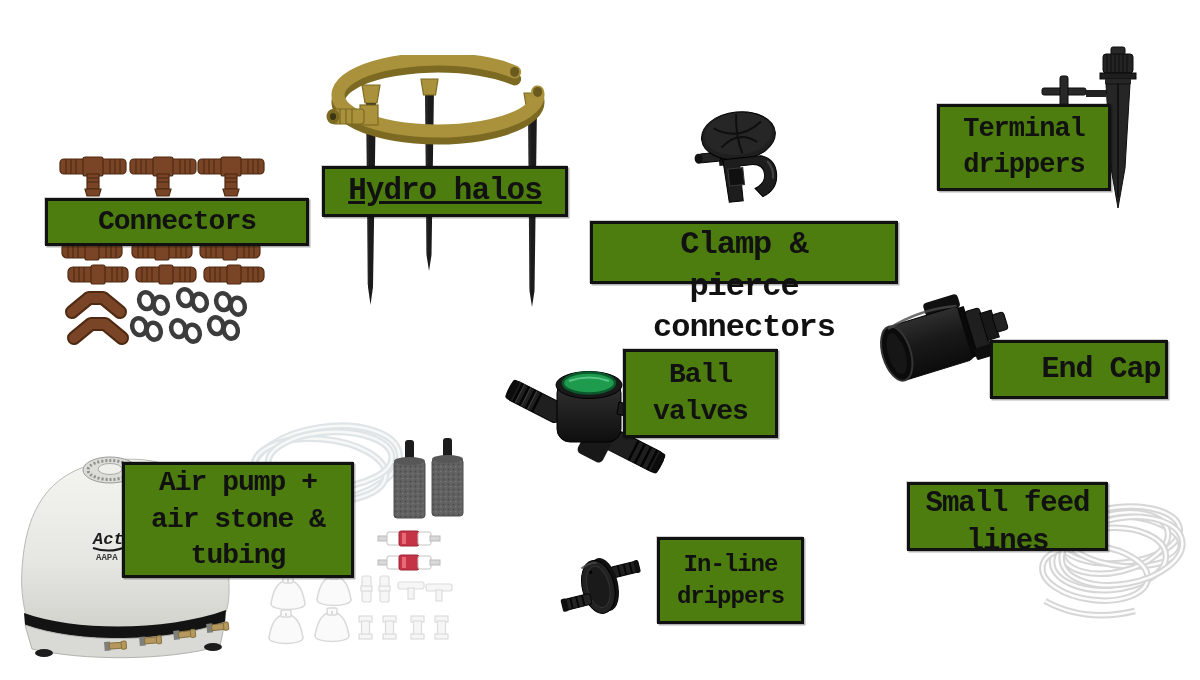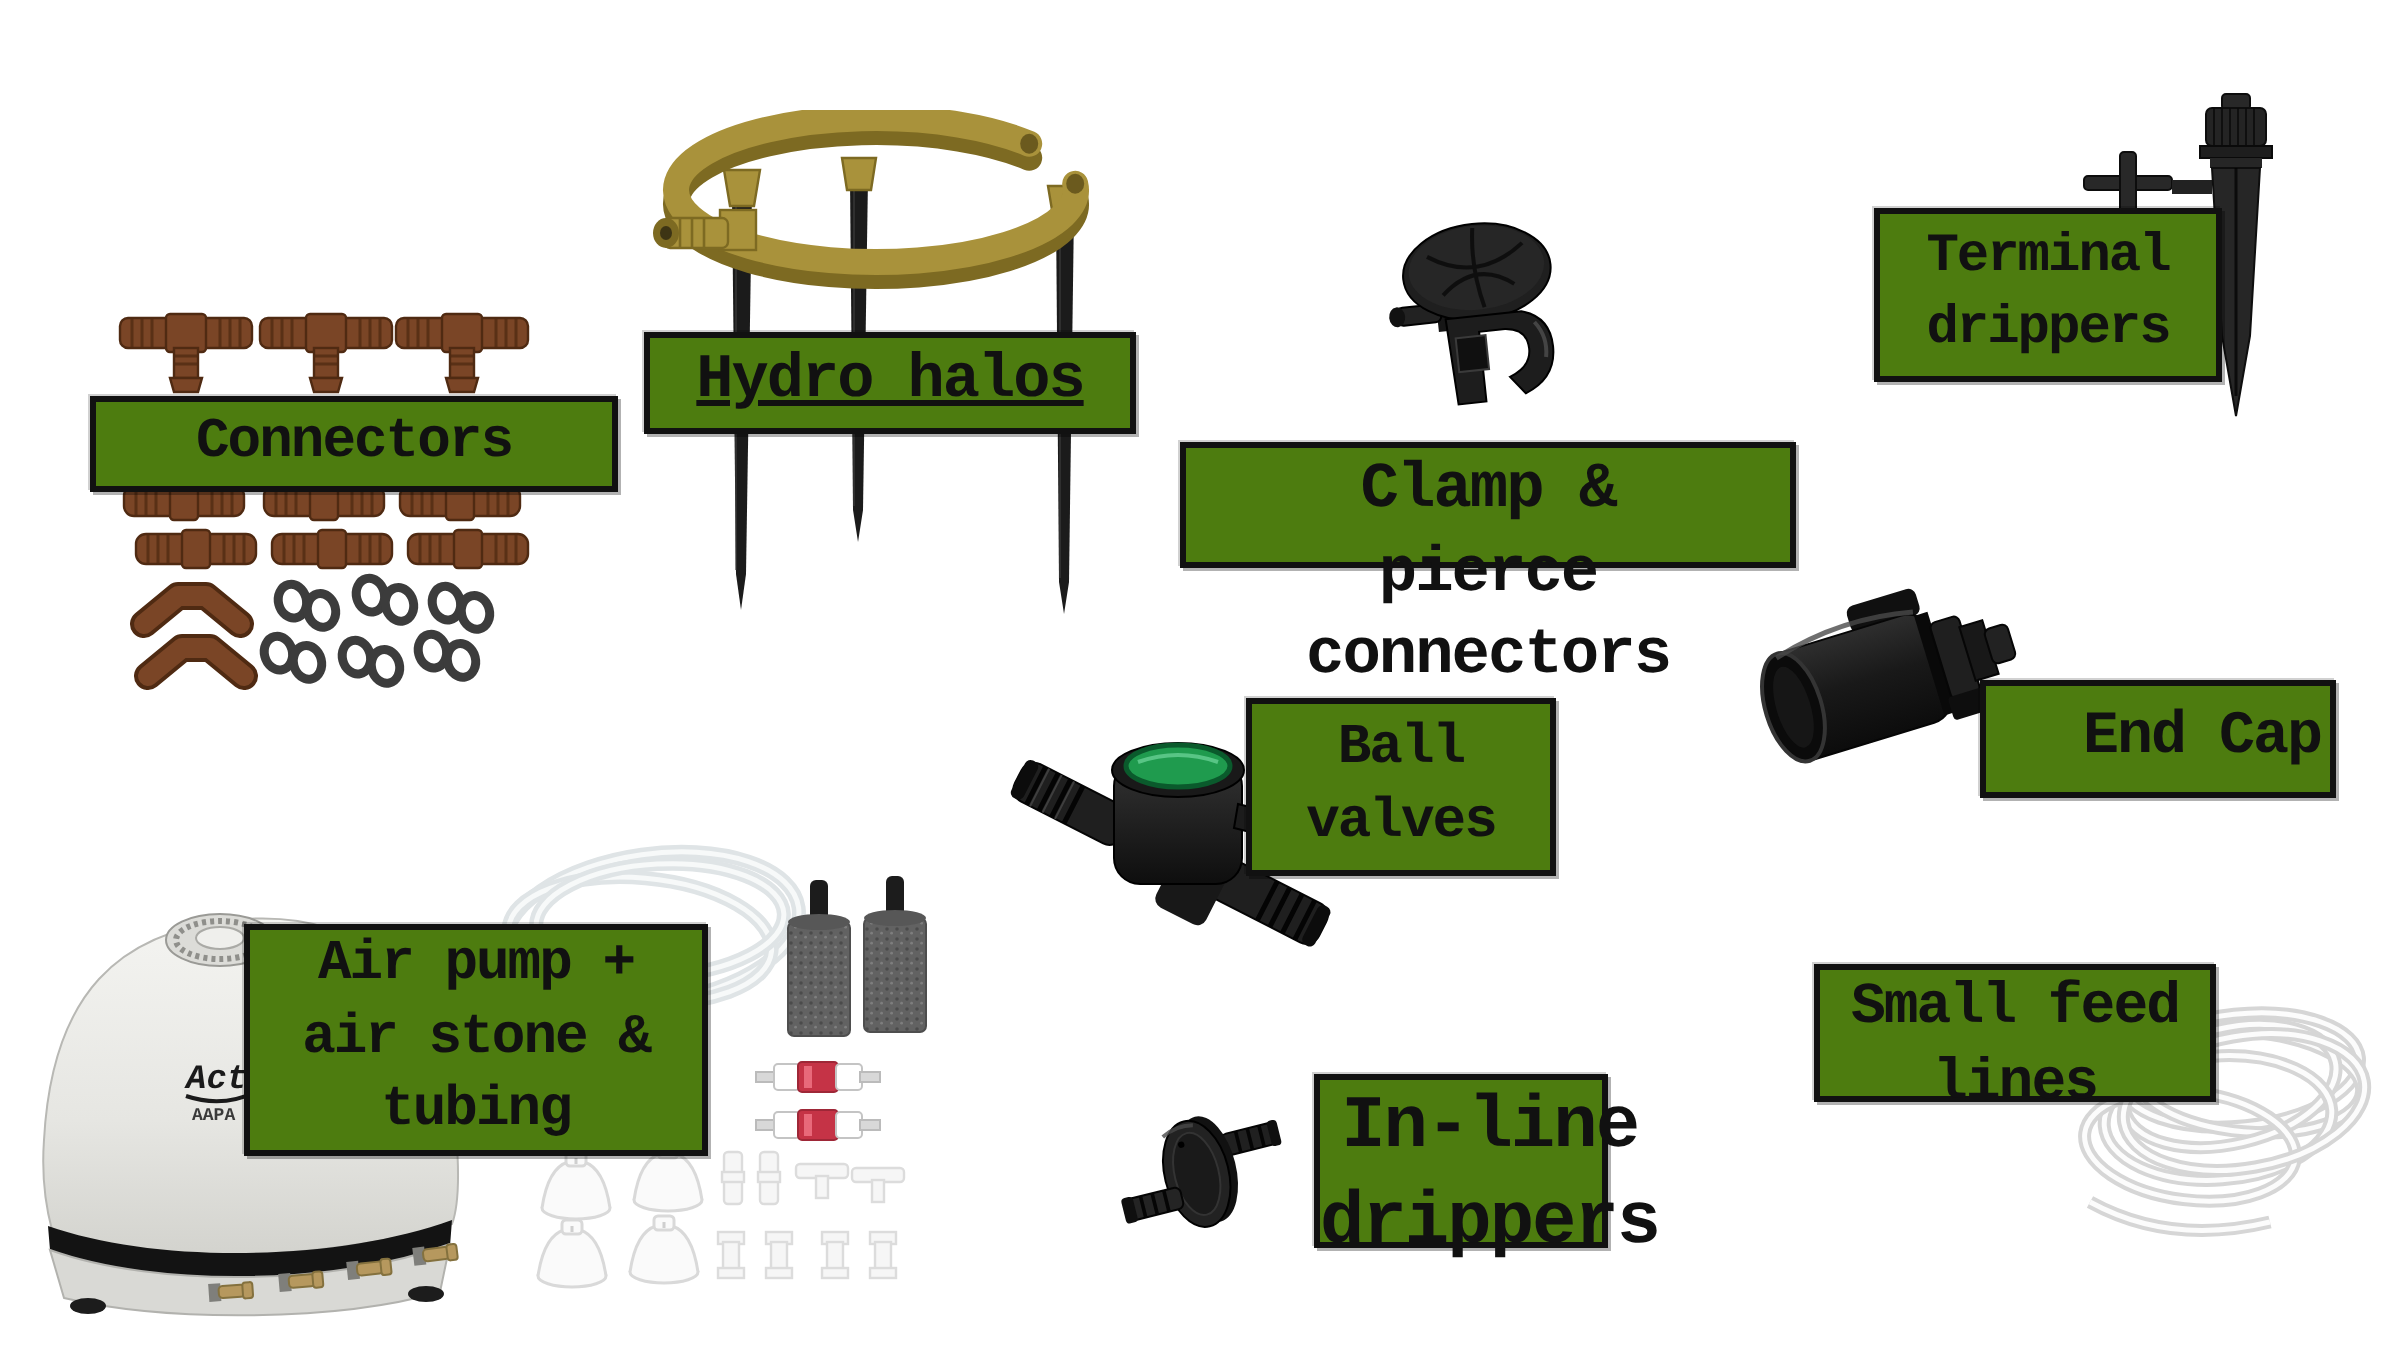--- a/index.html
+++ b/index.html
@@ -10,21 +10,21 @@
          color:var(--label-text,#111);font-weight:700;display:grid;place-items:center;text-align:center;
          white-space:pre-line;z-index:2;letter-spacing:-1px;line-height:1.3;
          box-shadow:1.5px 1.5px 0 rgba(0,0,0,.3), -1px -1px 0 rgba(0,0,0,.18);}
   .lb-connectors{left:45px;top:198px;width:264px;height:48px;font-size:28px;}
   .lb-hydro{left:322px;top:166px;width:246px;height:51px;font-size:31px;text-decoration:underline;}
   .lb-clamp{left:590px;top:221px;width:308px;height:63px;font-size:32px;}
   .lb-terminal{left:937px;top:104px;width:174px;height:87px;font-size:27px;}
   .lb-endcap{left:990px;top:340px;width:178px;height:59px;font-size:30px;padding-left:44px;}
   .lb-ball{left:623px;top:349px;width:155px;height:89px;font-size:28px;text-align:center;}
   .lb-airpump{left:122px;top:462px;width:232px;height:116px;font-size:28px;}
-  .lb-inline{left:657px;top:537px;width:147px;height:87px;font-size:37px;}
+  .lb-inline{left:657px;top:537px;width:147px;height:87px;font-size:24px;}
   .lb-feed{left:893px;top:482px;width:201px;height:69px;font-size:29px;margin-left:14px;}
 
   .a-connectors{left:45px;top:148px;width:225px;height:200px;}
   .a-hydro{left:318px;top:55px;width:245px;height:255px;}
   .a-clamp{left:688px;top:106px;width:100px;height:100px;}
   .a-terminal{left:1030px;top:46px;width:125px;height:180px;}
   .a-endcap{left:878px;top:278px;width:145px;height:120px;}
   .a-ballvalve{left:505px;top:356px;width:175px;height:132px;}
   .a-airpump{left:8px;top:420px;width:462px;height:252px;}
   .a-inline{left:552px;top:540px;width:100px;height:95px;}

